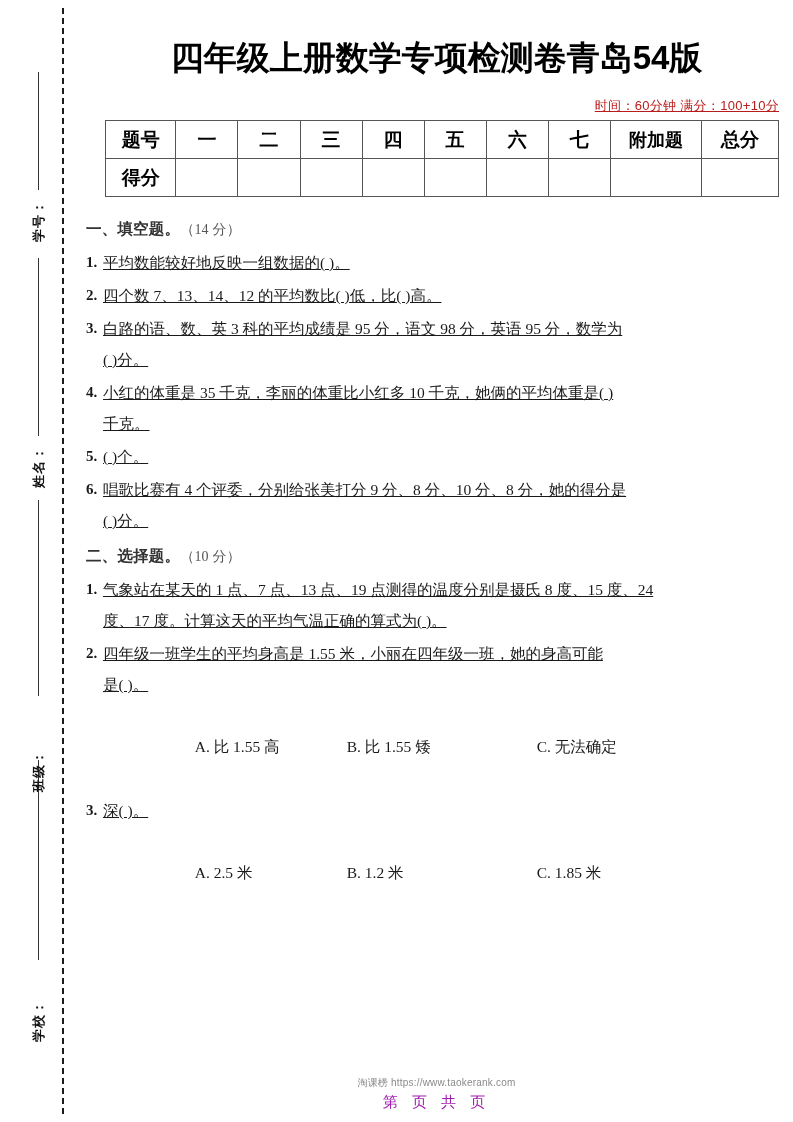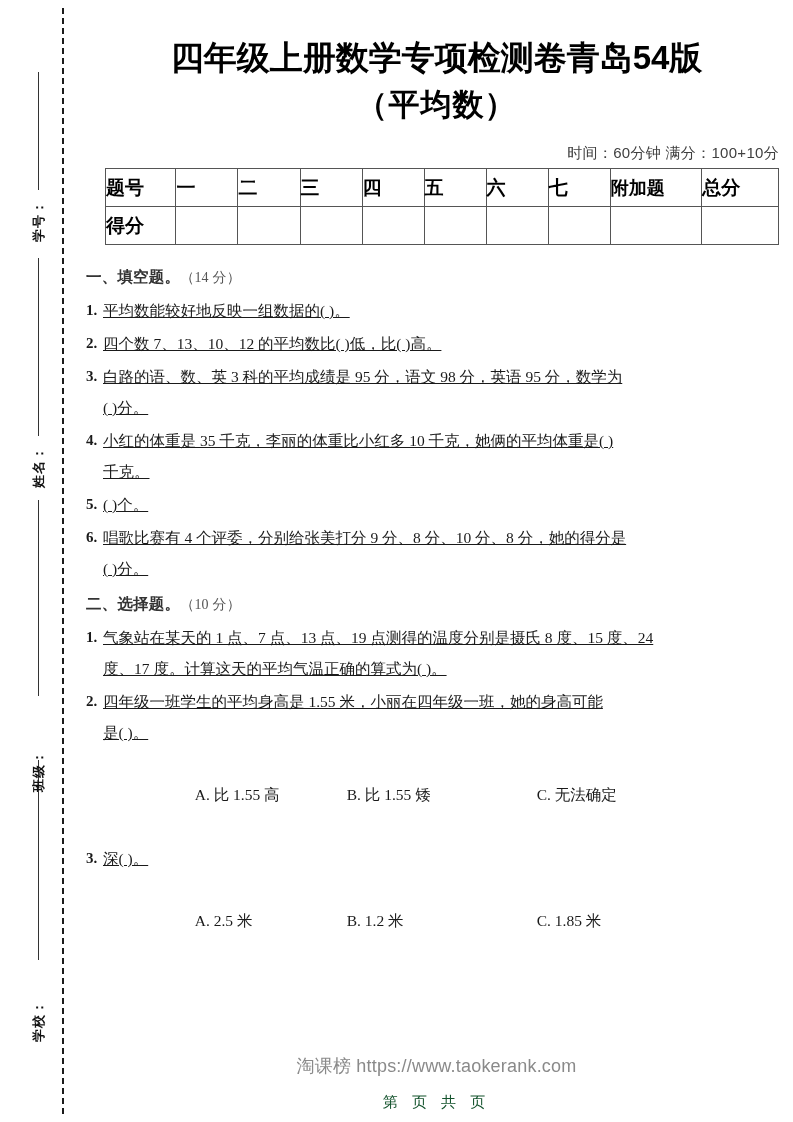--- a/index.html
+++ b/index.html
@@ -75,39 +75,41 @@
     font-size: 31px;
     letter-spacing: 1px;
   }
 
   
   #meta-line {
     margin-top: 16px;
     padding-right: 14px;
     text-align: right;
     font-family: "Liberation Sans", "DejaVu Sans", sans-serif;
-    font-size: 15px;
-    color: #404040;
+    font-size: 13px;
+    color: #b91c1c;
     letter-spacing: 0.3px;
+    text-decoration: underline;
   }
 
   
   #score-table-wrap {
     margin-top: 5px;
     padding-left: 25px;
     padding-right: 14px;
   }
   table#score-table {
     border-collapse: collapse;
     width: 674px;
     table-layout: fixed;
   }
   table#score-table td {
     border: 1px solid #555;
     height: 37px;
+    text-align: center;
     vertical-align: middle;
     font-family: Liberation Mono, monospace;
     font-size: 19px;
     font-weight: bold;
     color: #000;
     padding: 0;
   }
   table#score-table td.rowhead { width: 66px; }
   table#score-table td.colnum  { width: 58px; }
   table#score-table td.extra   { width: 86px; font-size: 18px;}
@@ -166,29 +168,29 @@
 
   
   #footer {
     position: absolute;
     left: 0; bottom: 14px;
     width: 713px;
     text-align: center;
   }
   #watermark {
     font-family: "Liberation Sans", "DejaVu Sans", sans-serif;
-    font-size: 18px;
+    font-size: 10px;
     color: #8a8a8a;
     letter-spacing: 0.2px;
   }
   #pagenum {
-    margin-top: 15px;
+    margin-top: 3px;
     font-family: "Liberation Sans", "DejaVu Sans", sans-serif;
     font-size: 15px;
-    color: #14532d;
+    color: #a21caf;
     letter-spacing: 5px;
   }
 </style>
 </head>
 <body>
 
 <div id="left-margin">
   <div class="margin-rule" style="top:72px;height:118px;"></div>
   <div class="margin-rule" style="top:258px;height:178px;"></div>
   <div class="margin-rule" style="top:500px;height:196px;"></div>
@@ -198,21 +200,20 @@
   <div class="margin-label" style="top:216px;">学号：</div>
   <div class="margin-label" style="top:462px;">姓名：</div>
   <div class="margin-label" style="top:766px;">班级：</div>
   <div class="margin-label" style="top:1016px;">学校：</div>
 </div>
 
 <div id="page">
 
   <div id="title-block">
     <div class="title-line">四年级上册数学专项检测卷青岛54版</div>
-    <div class="title-line sub">（平均数）</div>
   </div>
 
   <div id="meta-line">时间：60分钟  满分：100+10分</div>
 
   <div id="score-table-wrap">
     <table id="score-table">
       <tbody>
         <tr>
           <td class="rowhead">题号</td>
           <td class="colnum">一</td>
@@ -250,21 +251,21 @@
     <div class="q">
       <span class="num">1.</span>
       <div class="body">
           <span class="line2">平均数能较好地反映一组数据的(                )。</span>
         </div>
     </div>
 
     <div class="q">
       <span class="num">2.</span>
       <div class="body">
-          <span class="line2">四个数 7、13、10、12 的平均数比(          )低，比(          )高。</span>
+          <span class="line2">四个数 7、13、14、12 的平均数比(          )低，比(          )高。</span>
         </div>
     </div>
 
     <div class="q">
       <span class="num">3.</span>
       <div class="body">
         <span class="line2">白路的语、数、英 3 科的平均成绩是 95 分，语文 98 分，英语 95 分，数学为</span>
         <span class="line2">(          )分。</span>
       </div>
     </div>

